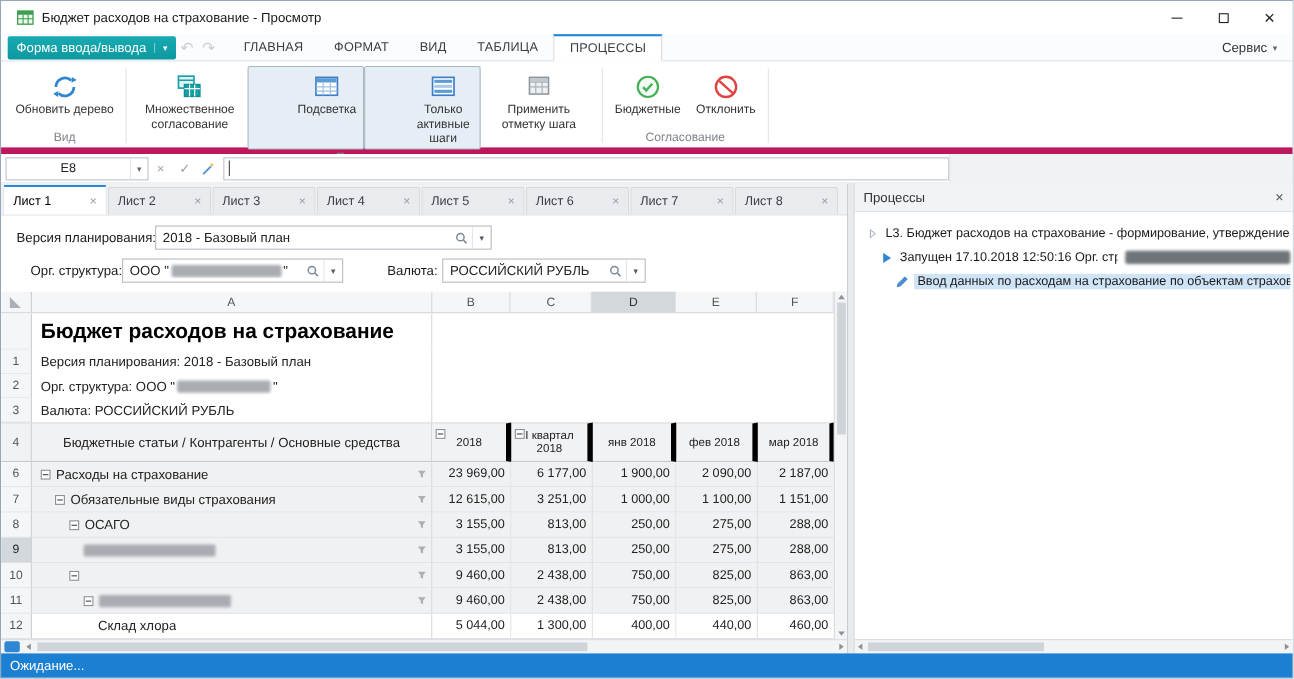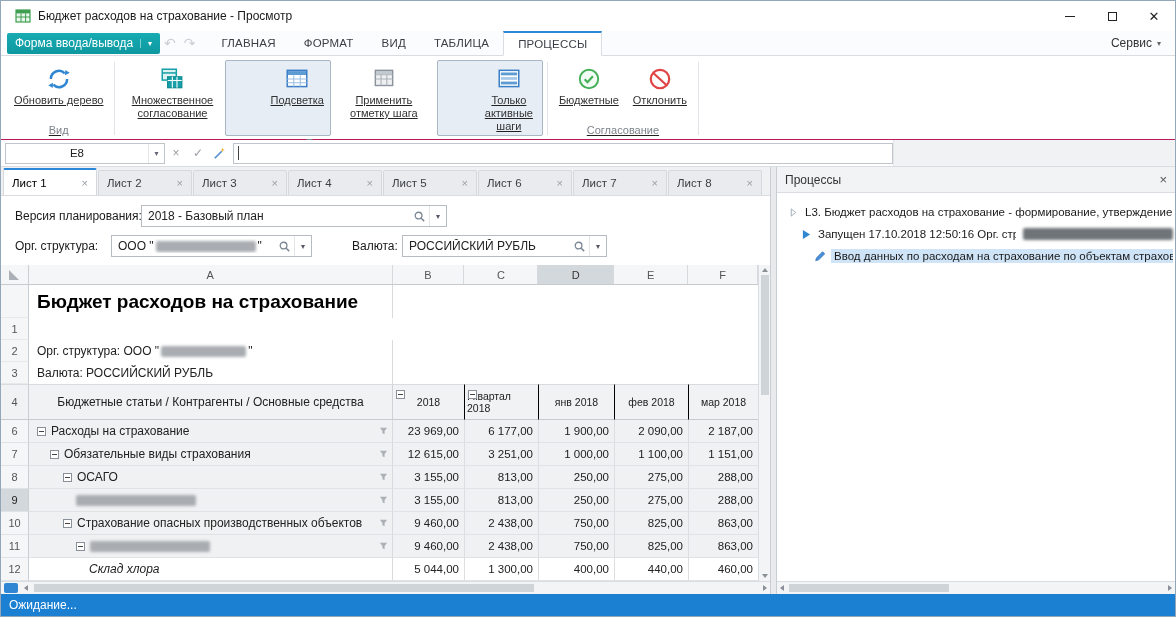--- a/index.html
+++ b/index.html
@@ -22,33 +22,33 @@
   .app-btn{height:21px;background:linear-gradient(#17abb2,#0e98a0);color:#fff;border-radius:2px;display:flex;align-items:center;font-size:12px;padding:0 8px;gap:7px;flex:none;}
   .app-arr{border-left:1px solid rgba(255,255,255,.45);padding-left:7px;font-size:8px;}
   .histbtn{color:#c9ced4;font-size:14px;margin:0 4px;line-height:1;}
   .tabs{display:flex;height:100%;align-items:stretch;margin-left:8px;}
   .tab{display:flex;align-items:center;padding:0 14px;color:#3a3f45;font-size:11.5px;letter-spacing:.2px;white-space:nowrap;}
   .tab.active{background:#fff;border:1px solid #d9dde1;border-top:2px solid #2b88d8;border-bottom:1px solid #fff;margin-bottom:-1px;z-index:1;}
   .service{margin-left:auto;display:flex;align-items:center;gap:5px;color:#333;padding-right:8px;}
   .service .chev{font-size:8px;color:#666;}
 
   
-  .ribbon{height:84px;background:#fff;border-bottom:1px solid #be185d;display:flex;align-items:stretch;padding:2px 4px 0;flex:none;text-decoration:underline;}
+  .ribbon{height:84px;background:#fff;border-bottom:6px solid #be185d;display:flex;align-items:stretch;padding:2px 4px 0;flex:none;}
   .rgroup{display:flex;flex-direction:column;}
   .rgroup-buttons{display:flex;align-items:stretch;flex:1;padding:2px 2px 0;}
   .rgroup-label{font-size:11px;color:#7d838b;text-align:center;padding:1px 6px 3px;}
   .rsep{width:1px;background:#e1e4e8;margin:4px 2px;}
   .rbtn{display:flex;flex-direction:column;align-items:center;min-width:64px;max-width:106px;padding:4px 6px 2px;border:1px solid transparent;border-radius:2px;gap:1px;}
   .rbtn.pressed{background:#e6edf5;border-color:#a9b7c5;padding-left:44px;}
   .rbtn-icon{height:28px;display:flex;align-items:center;}
   .rbtn-label{font-size:11px;line-height:13px;text-align:center;color:#333;}
 
   
   .formulabar{height:27px;display:flex;align-items:center;background:#fff;border-bottom:1px solid #d9dde1;flex:none;}
-  .namebox{width:160px;height:21px;border:1px solid #bfc5cb;margin-left:4px;display:flex;align-items:center;background:#fff;flex:none;}
+  .namebox{width:130px;height:21px;border:1px solid #bfc5cb;margin-left:4px;display:flex;align-items:center;background:#fff;flex:none;}
   .namebox .ref{flex:1;text-align:center;font-size:11.5px;}
   .nb-arrow{width:16px;color:#667;font-size:8px;border-left:1px solid #e3e6e9;height:100%;display:flex;align-items:center;justify-content:center;}
   .fb-btn{width:22px;text-align:center;color:#9aa0a6;font-size:12px;flex:none;display:flex;align-items:center;justify-content:center;}
   .fb-input{width:660px;height:21px;border:1px solid #bfc5cb;background:#fff;display:flex;align-items:center;padding-left:4px;flex:none;margin-left:2px;}
   .caret{width:1px;height:14px;background:#444;}
   .fb-rest{flex:1;height:100%;background:#f1f2f4;border-left:1px solid #e3e6e9;}
 
   
   .main{flex:1;display:flex;min-height:0;background:#e8eaec;}
   .left{width:770px;display:flex;flex-direction:column;background:#fff;border-right:1px solid #c9ced3;flex:none;}
@@ -59,26 +59,26 @@
   .sheettabs{height:29px;background:#f0f1f3;display:flex;align-items:flex-end;padding:3px 2px 0;border-bottom:1px solid #d9dde1;gap:1px;flex:none;}
   .stab{height:25px;width:94px;display:flex;align-items:center;justify-content:space-between;padding:0 8px;font-size:11.5px;color:#3a3f45;background:#e9ebee;border:1px solid #d5d9dd;border-bottom:none;border-radius:2px 2px 0 0;flex:none;}
   .stab.active{background:#fff;border-top:2px solid #2b88d8;height:27px;color:#000;}
   .stab .x{color:#9aa0a6;font-size:11px;margin-left:6px;}
 
   
   .filters{background:#fff;padding:9px 0 0 14px;flex:none;}
   .f-row{display:flex;align-items:center;margin-bottom:8px;height:22px;}
   .f-label{font-size:12px;color:#1a1a1a;white-space:nowrap;}
   .w-lab1{width:126px;}
-  .w-lab2{width:96px;}
+  .w-lab2{width:96px;text-align:right;}
   .w-lab3{width:50px;margin-left:40px;}
   .combo{height:22px;border:1px solid #b6bcc2;display:flex;align-items:center;background:#fff;}
   .combo-version{width:306px;}
   .combo-org{width:201px;}
-  .combo-cur{width:205px;}
+  .combo-cur{width:185px;}
   .combo-text{flex:1;padding:0 6px;font-size:12px;white-space:nowrap;overflow:hidden;display:flex;align-items:center;}
   .combo-mag{width:20px;display:flex;align-items:center;justify-content:center;}
   .combo-arrow{width:17px;border-left:1px solid #e3e6e9;color:#556;font-size:8px;height:100%;display:flex;align-items:center;justify-content:center;}
 
   
   .gridzone{flex:1;display:flex;min-height:0;}
   .grid{flex:1;overflow:hidden;display:flex;flex-direction:column;min-width:0;}
   .colheads{display:flex;height:20px;background:#f5f6f7;border-bottom:1px solid #c6cbd0;font-size:11px;color:#555;flex:none;}
   .ch{border-right:1px solid #d6dade;display:flex;align-items:center;justify-content:center;}
   .ch.sel{background:#d3d8dd;color:#333;}
@@ -91,21 +91,21 @@
   .rnum.sel{background:#d3d8dd;color:#222;}
   .cellA{width:364px;border-right:1px solid #d8dbde;position:relative;display:flex;align-items:center;font-size:12px;flex:none;overflow:hidden;white-space:nowrap;}
   .ifill{flex:1;background:#fff;}
   .titlerow{height:33px;}
   .titleA{font-size:19px;font-weight:bold;padding-left:8px;color:#000;}
   .irow{height:22px;}
   .irow .cellA{padding-left:8px;}
   .hrow{height:36px;}
   .hrow>div{background:#f1f2f4;border-bottom:1px solid #c6cbd0;border-top:1px solid #d9dcdf;}
   .hA{justify-content:center;text-align:center;font-size:12px;color:#222;border-right:1px solid #cfd3d7;}
-  .hcol{position:relative;display:flex;align-items:center;justify-content:center;font-size:10.5px;line-height:12px;color:#222;border-right:1px solid #000000;padding:2px;flex:none;}
+  .hcol{position:relative;display:flex;align-items:center;justify-content:center;text-align:center;font-size:10.5px;line-height:12px;color:#222;border-right:5px solid #000000;padding:2px;flex:none;}
   .hcol .cbox{position:absolute;left:3px;top:5px;}
   .drow{height:23px;}
   .drow>div{border-bottom:1px solid #e0e3e6;}
   .drow.shaded .cellA,.drow.shaded .cellV{background:#f0f1f2;}
   .cellV{display:flex;align-items:center;justify-content:flex-end;padding-right:5px;font-size:11.5px;border-right:1px solid #dcdfe2;flex:none;background:#fff;}
   .rlabel{overflow:hidden;text-overflow:ellipsis;}
   .cbox{width:9px;height:9px;border:1px solid #8a9097;position:relative;background:#fff;margin-right:5px;flex:none;}
   .cbox::after{content:"";position:absolute;left:1px;right:1px;top:3px;height:1px;background:#444;}
   .funnel{position:absolute;right:4px;top:50%;transform:translateY(-50%);display:flex;}
 
@@ -225,40 +225,40 @@
           <div class="rbtn pressed">
     <span class="rbtn-icon">
               <svg viewBox="0 0 24 24" width="26" height="26">
                 <rect x="3" y="4" width="18" height="15" fill="#fff" stroke="#3c7fc6" stroke-width="1.4"></rect>
                 <rect x="3.7" y="4.7" width="16.6" height="3.6" fill="#5d9bd3"></rect>
                 <path d="M3 12h18M3 15.5h18M9 8.5v10.5M15 8.5v10.5" stroke="#9cc0e4" stroke-width="1"></path>
               </svg>
             </span>
     <span class="rbtn-label">Подсветка</span>
   </div>
-          <div class="rbtn">
-    <span class="rbtn-icon">
-              <svg viewBox="0 0 24 24" width="26" height="26">
-                <rect x="4" y="4" width="16" height="14" fill="#eef0f2" stroke="#8b949c" stroke-width="1.3"></rect>
-                <rect x="4.6" y="4.6" width="14.8" height="3" fill="#c2c9cf"></rect>
-                <path d="M4 8h16M4 12h16M9.3 8v10M14.6 8v10" stroke="#aab2b9" stroke-width="1"></path>
-              </svg>
-            </span>
-    <span class="rbtn-label">Применить отметку шага</span>
-  </div>
           <div class="rbtn pressed">
     <span class="rbtn-icon">
               <svg viewBox="0 0 24 24" width="26" height="26">
                 <rect x="3" y="4" width="18" height="15" fill="#fff" stroke="#3c7fc6" stroke-width="1.4"></rect>
                 <rect x="4.5" y="6" width="15" height="2.6" fill="#5d9bd3"></rect>
                 <rect x="4.5" y="10.2" width="15" height="2.6" fill="#a9c9e8"></rect>
                 <rect x="4.5" y="14.4" width="15" height="2.6" fill="#5d9bd3"></rect>
               </svg>
             </span>
     <span class="rbtn-label">Только активные шаги</span>
+  </div>
+          <div class="rbtn">
+    <span class="rbtn-icon">
+              <svg viewBox="0 0 24 24" width="26" height="26">
+                <rect x="4" y="4" width="16" height="14" fill="#eef0f2" stroke="#8b949c" stroke-width="1.3"></rect>
+                <rect x="4.6" y="4.6" width="14.8" height="3" fill="#c2c9cf"></rect>
+                <path d="M4 8h16M4 12h16M9.3 8v10M14.6 8v10" stroke="#aab2b9" stroke-width="1"></path>
+              </svg>
+            </span>
+    <span class="rbtn-label">Применить отметку шага</span>
   </div>
         </div>
     <div class="rgroup-label">Процессы</div>
   </div>
       <div class="rsep"></div>
       <div class="rgroup">
     <div class="rgroup-buttons">
           <div class="rbtn">
     <span class="rbtn-icon">
               <svg viewBox="0 0 24 24" width="26" height="26">
@@ -397,20 +397,24 @@
             </div>
           <div class="gridbody" id="gridbody">
             <div class="trow titlerow">
               <div class="rnum"></div>
               <div class="cellA titleA">Бюджет расходов на страхование</div>
               <div class="ifill"></div>
             </div>
             <div id="inforows">
                 <div class="trow irow">
     <div class="rnum">1</div>
+    <div class="cellA">
+      <span class="itext">Версия планирования: 2018 - Базовый план</span>
+
+    </div>
     <div class="ifill"></div>
   </div>
                 <div class="trow irow">
     <div class="rnum">2</div>
     <div class="cellA">
       <span class="itext">Орг. структура: ООО "</span>
       <span class="chip chip-info"></span>
       <span class="isuffix">"</span>
     </div>
     <div class="ifill"></div>
@@ -517,21 +521,20 @@
   <div class="cellV w-b">3 155,00</div>
                   <div class="cellV w-c">813,00</div>
                   <div class="cellV w-d">250,00</div>
                   <div class="cellV w-e">275,00</div>
                   <div class="cellV w-f">288,00</div>
                 </div>
                 <div class="trow drow shaded">
     <div class="rnum">10</div>
     <div class="cellA" style="padding-left: 34px;">
       <span class="cbox"></span>
-      <span class="rlabel">Страхование опасных производственных объектов</span>
 
       <span class="funnel">
                       <svg viewBox="0 0 10 10" width="9" height="9">
                         <path d="M1 1.5h8L6.2 5v3.6L3.8 7.4V5z" fill="#aab0b6"></path>
                       </svg>
                     </span>
     </div>
   <div class="cellV w-b">9 460,00</div>
                   <div class="cellV w-c">2 438,00</div>
                   <div class="cellV w-d">750,00</div>
@@ -551,21 +554,21 @@
                     </span>
     </div>
   <div class="cellV w-b">9 460,00</div>
                   <div class="cellV w-c">2 438,00</div>
                   <div class="cellV w-d">750,00</div>
                   <div class="cellV w-e">825,00</div>
                   <div class="cellV w-f">863,00</div>
                 </div>
                 <div class="trow drow">
     <div class="rnum">12</div>
-    <div class="cellA" style="padding-left: 60px; font-style: italic;">
+    <div class="cellA" style="padding-left: 60px;">
 
       <span class="rlabel">Склад хлора</span>
 
     </div>
   <div class="cellV w-b">5 044,00</div>
                   <div class="cellV w-c">1 300,00</div>
                   <div class="cellV w-d">400,00</div>
                   <div class="cellV w-e">440,00</div>
                   <div class="cellV w-f">460,00</div>
                 </div>

